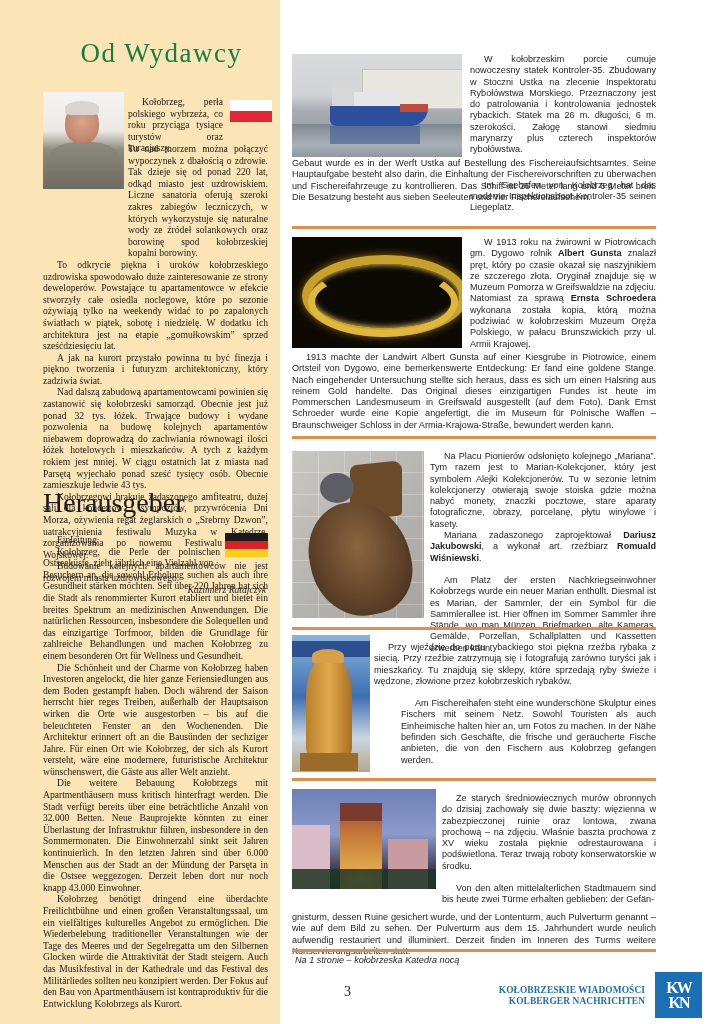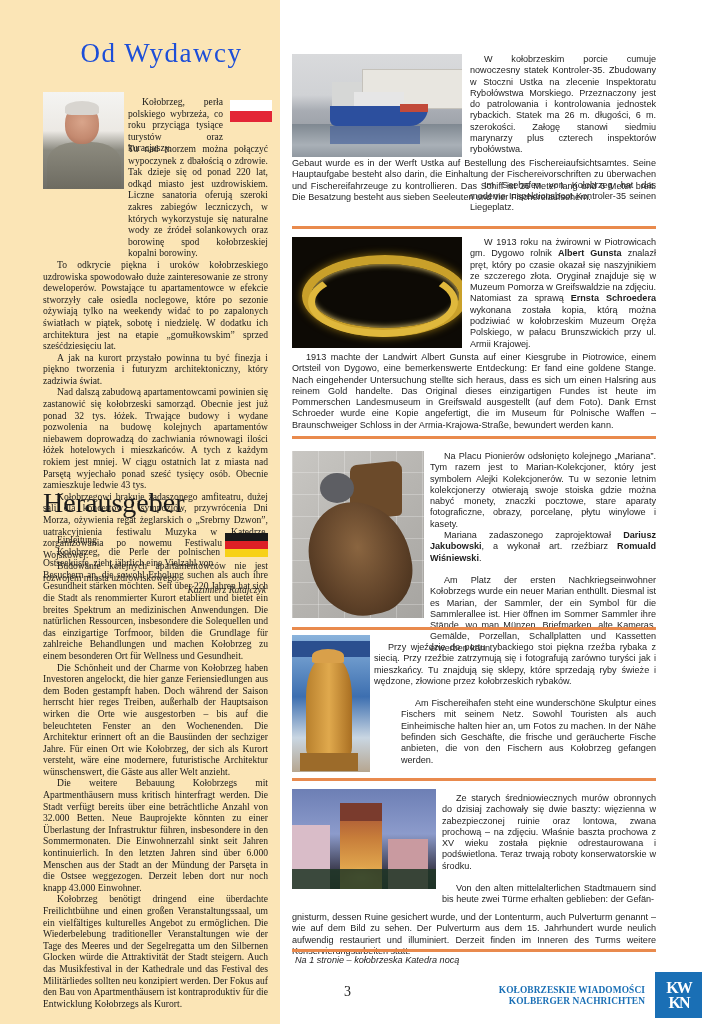--- a/index.html
+++ b/index.html
@@ -16,21 +16,21 @@
   .left-col {
     position:absolute; left:43px; top:0; width:225px;
     font-family:"Liberation Serif", serif;
     font-size:9.6px; line-height:11.6px;
     text-align:justify;
   }
   .title-pl {
     position:absolute; left:0; top:48px; width:237px; text-align:center;
     font-family:"Liberation Serif", serif;
     font-size:27px; letter-spacing:1.5px;
-    color:#1d4ed8;
+    color:#15803d;
   }
   .portrait {
     position:absolute; left:0; top:92px; width:81px; height:97px;
     background:linear-gradient(180deg,#f4f4f2 0%, #ece9e4 40%, #8b8a80 60%, #6f6e66 100%);
     overflow:hidden;
   }
   .portrait .head {
     position:absolute; left:22px; top:12px; width:34px; height:40px;
     border-radius:48% 48% 45% 45%;
     background:radial-gradient(circle at 50% 45%, #d9a58b 0%, #c48a70 60%, #a56d56 100%);

